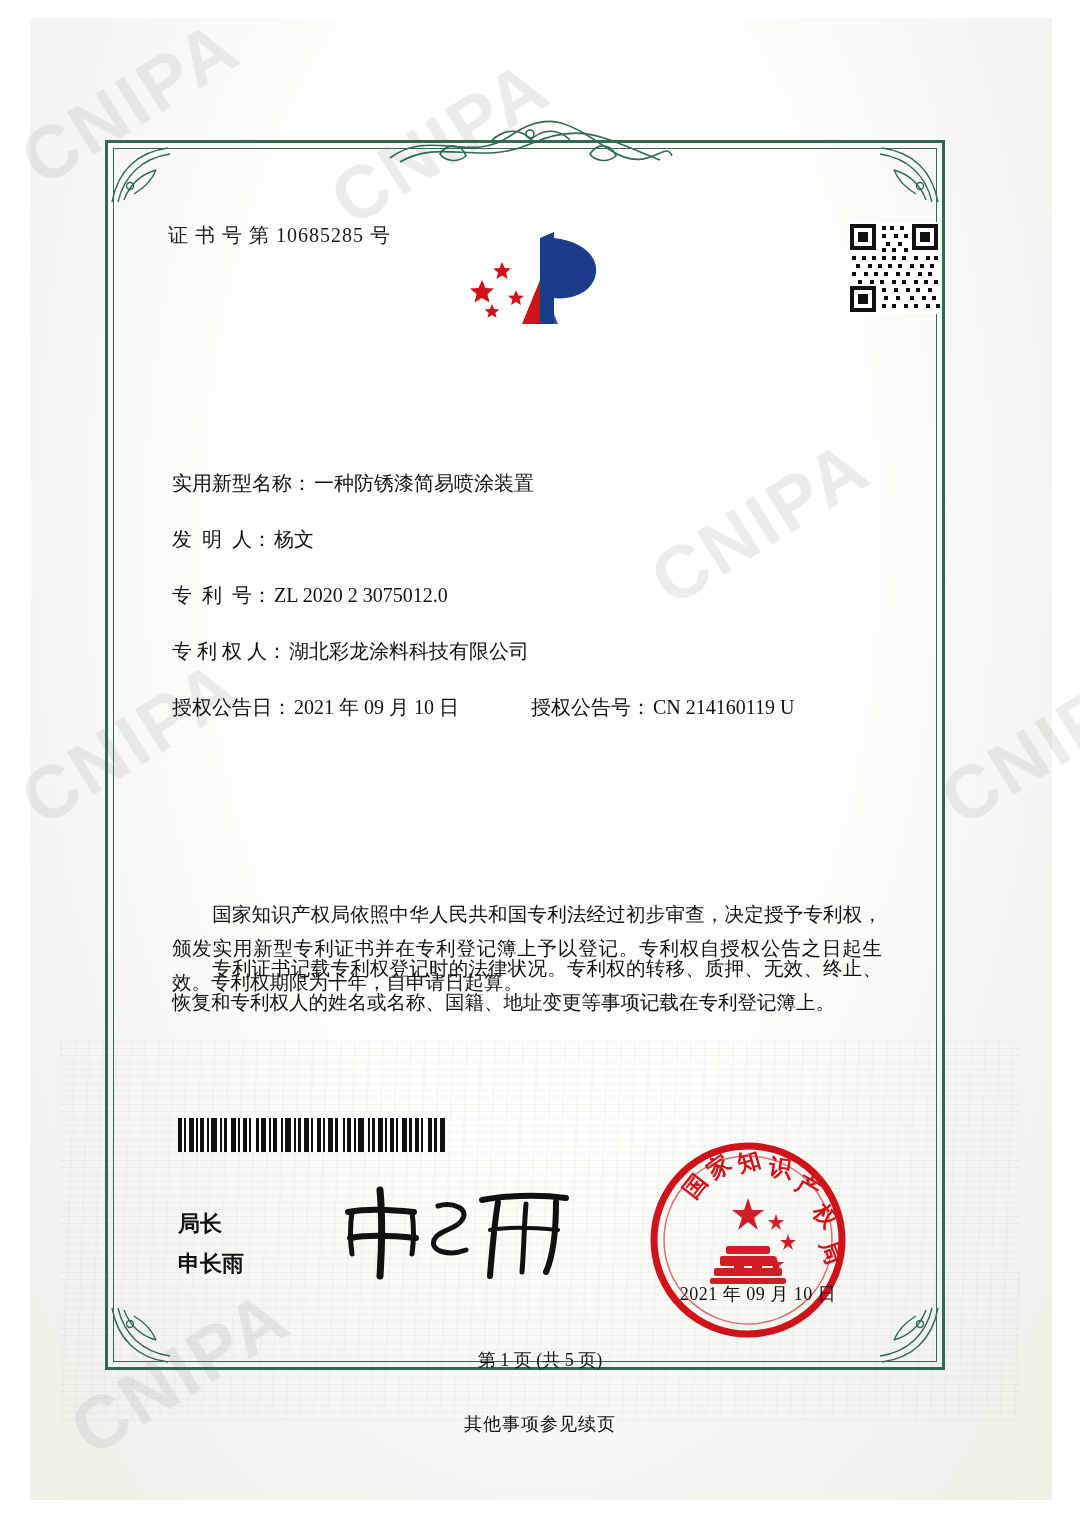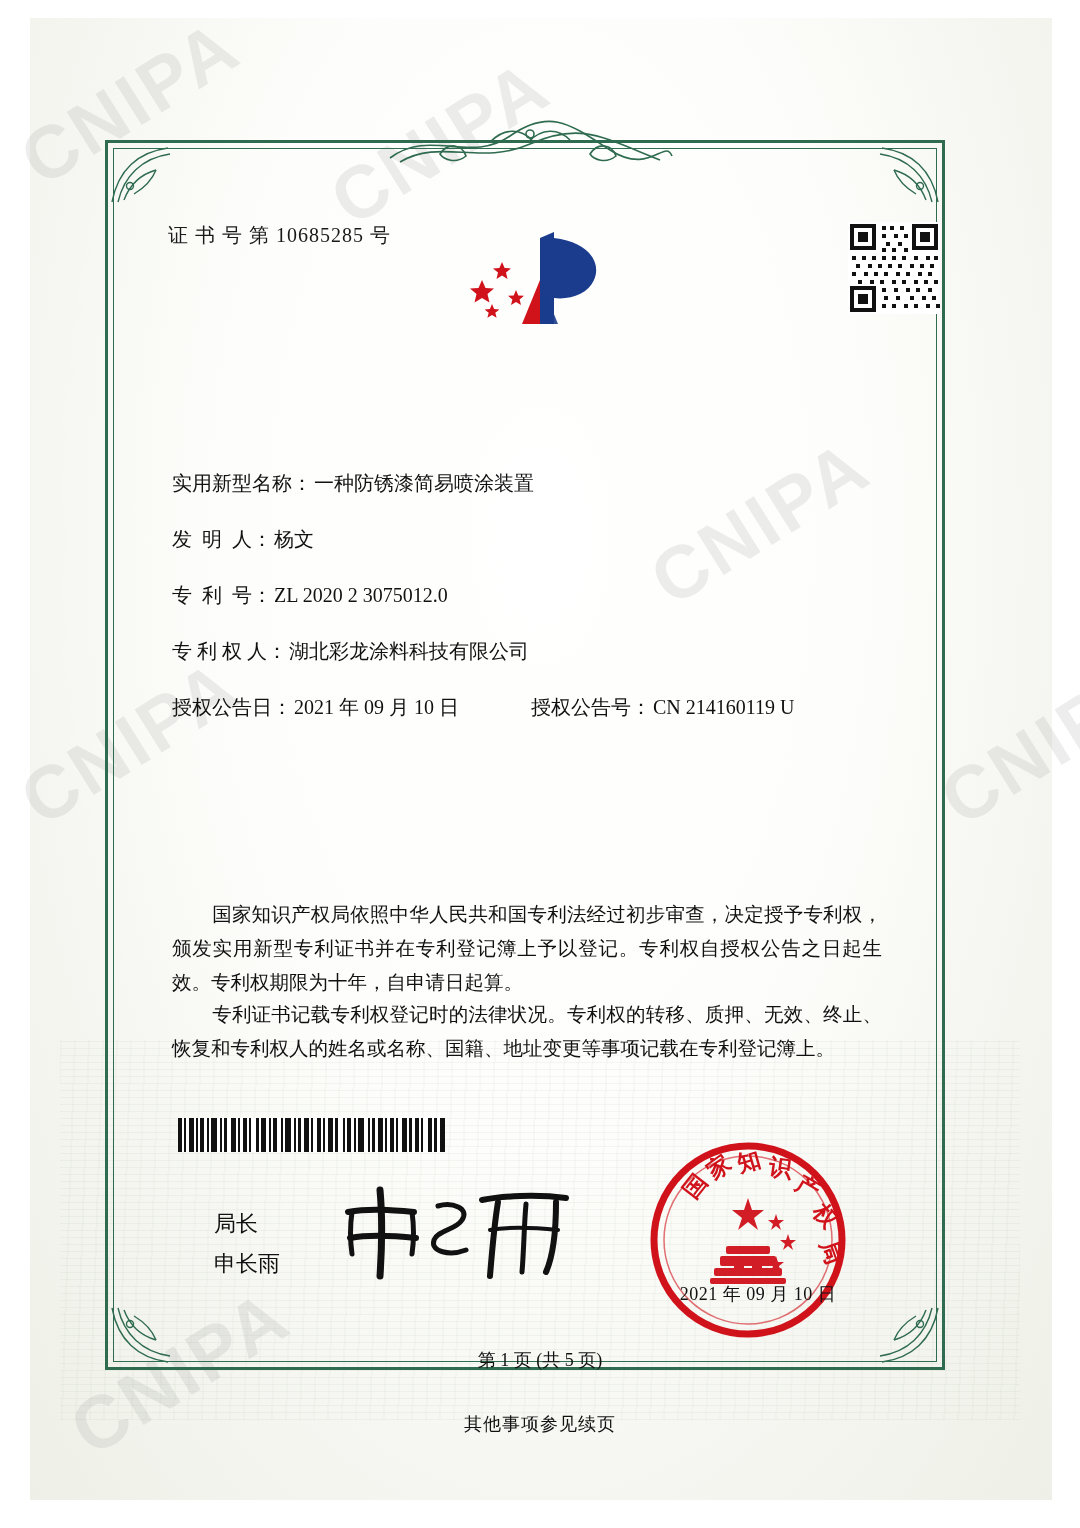--- a/index.html
+++ b/index.html
@@ -163,43 +163,42 @@
   .para {
     position: absolute;
     left: 172px;
     width: 710px;
     font-size: 19.5px;
     line-height: 34px;
     color: #111;
     text-align: justify;
   }
   .para.p1 { top: 898px; }
-  .para.p2 { top: 998px; }
+  .para.p2 { top: 952px; }
   .indent { display: inline-block; width: 40px; }
 
   
   .barcode {
     position: absolute;
     left: 178px; top: 1118px;
     width: 272px; height: 34px;
     display: flex;
     align-items: stretch;
     gap: 0;
   }
   .barcode span { display: block; background: #111; }
 
   
   .sig-label {
     position: absolute;
     left: 178px; top: 1204px;
     font-size: 22px;
-    font-weight: normal;
+    font-weight: bold;
     color: #111;
     line-height: 40px;
-    margin-left: 36px;
   }
   .sig-hand {
     position: absolute;
     left: 330px; top: 1182px;
     width: 260px; height: 100px;
     color: #111;
   }
   .sig-hand svg { width:100%; height:100%; display:block; }
 
   

